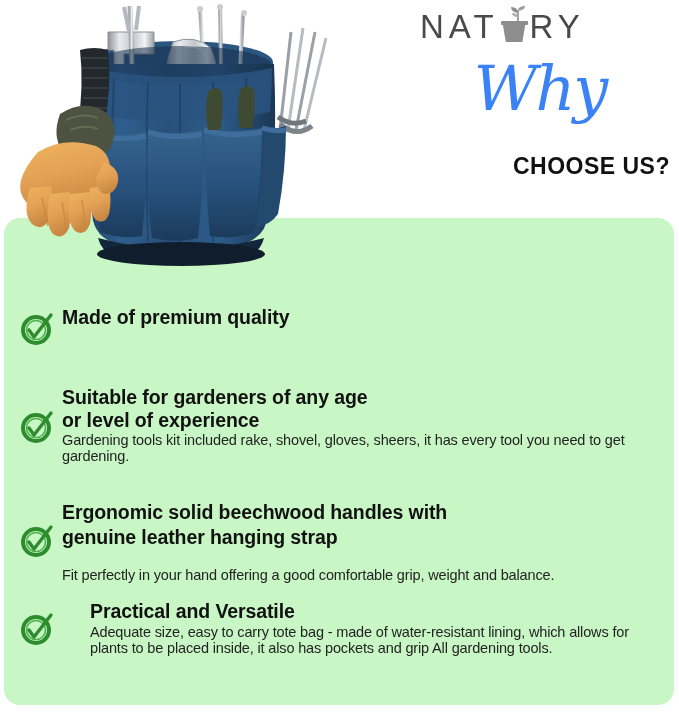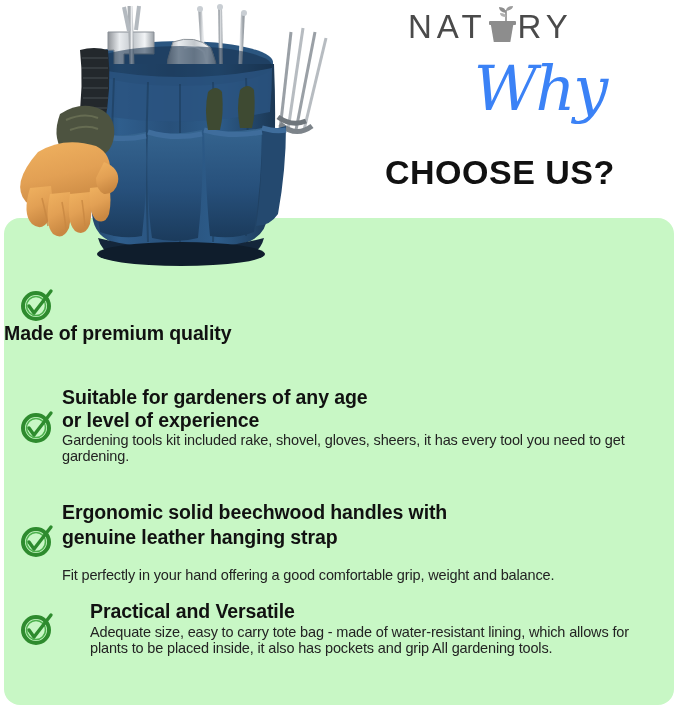--- a/index.html
+++ b/index.html
@@ -6,21 +6,21 @@
   html,body{
     width:679px; height:713px;
     background:#ffffff;
     font-family:"Liberation Sans", sans-serif;
     overflow:hidden;
   }
   .page{ position:relative; width:679px; height:713px; background:#fff; }
 
   
   .brand{
-    position:absolute; left:408px; top:8px;
+    position:absolute; left:420px; top:8px;
     display:flex; align-items:center; gap:1px;
     color:#4a4a4a;
   }
   .brand-text{
     font-size:33px; font-weight:400; letter-spacing:5px;
     color:#4a4a4a; font-family:"Liberation Sans", sans-serif;
     line-height:1;
   }
   .brand-pot{ position:relative; width:29px; height:36px; }
   .pot-body{
@@ -41,22 +41,22 @@
     font-family:"DejaVu Serif", serif;
     font-style:italic;
     font-size:62px;
     font-weight:400;
     color:#3b82f6;
     line-height:1;
     letter-spacing:-2px;
   }
   .choose{
     position:absolute; left:385px; top:155px; width:285px;
-    text-align:left;
-    font-size:34px; font-weight:bold; letter-spacing:0.5px;
+    text-align:right;
+    font-size:23px; font-weight:bold; letter-spacing:0.5px;
     color:#111; line-height:1;
   }
 
   
   .product{
     position:absolute; left:8px; top:2px;
     width:330px; height:285px;
     z-index:5;
   }
 
@@ -82,21 +82,21 @@
   .ftitle{
     font-size:19.5px; font-weight:bold; color:#111;
     line-height:1.16; letter-spacing:-0.1px;
   }
   .fdesc{
     font-size:14.5px; font-weight:400; color:#232323;
     line-height:1.12; letter-spacing:-0.15px; margin-top:1px;
   }
 
   
-  #feat0{ top:64px;flex-direction:column; }
+  #feat0{ top:88px; }
   #feat0 .check{ margin-top:6px; }
   #feat1{ top:168px; }
   #feat1 .check{ margin-top:24px; }
   #feat2{ top:282px; }
   #feat2 .check{ margin-top:24px; }
   #feat3{ top:382px;gap:28px; }
   #feat3 .check{ margin-top:12px; }
 </style>
 </head>
 <body>

